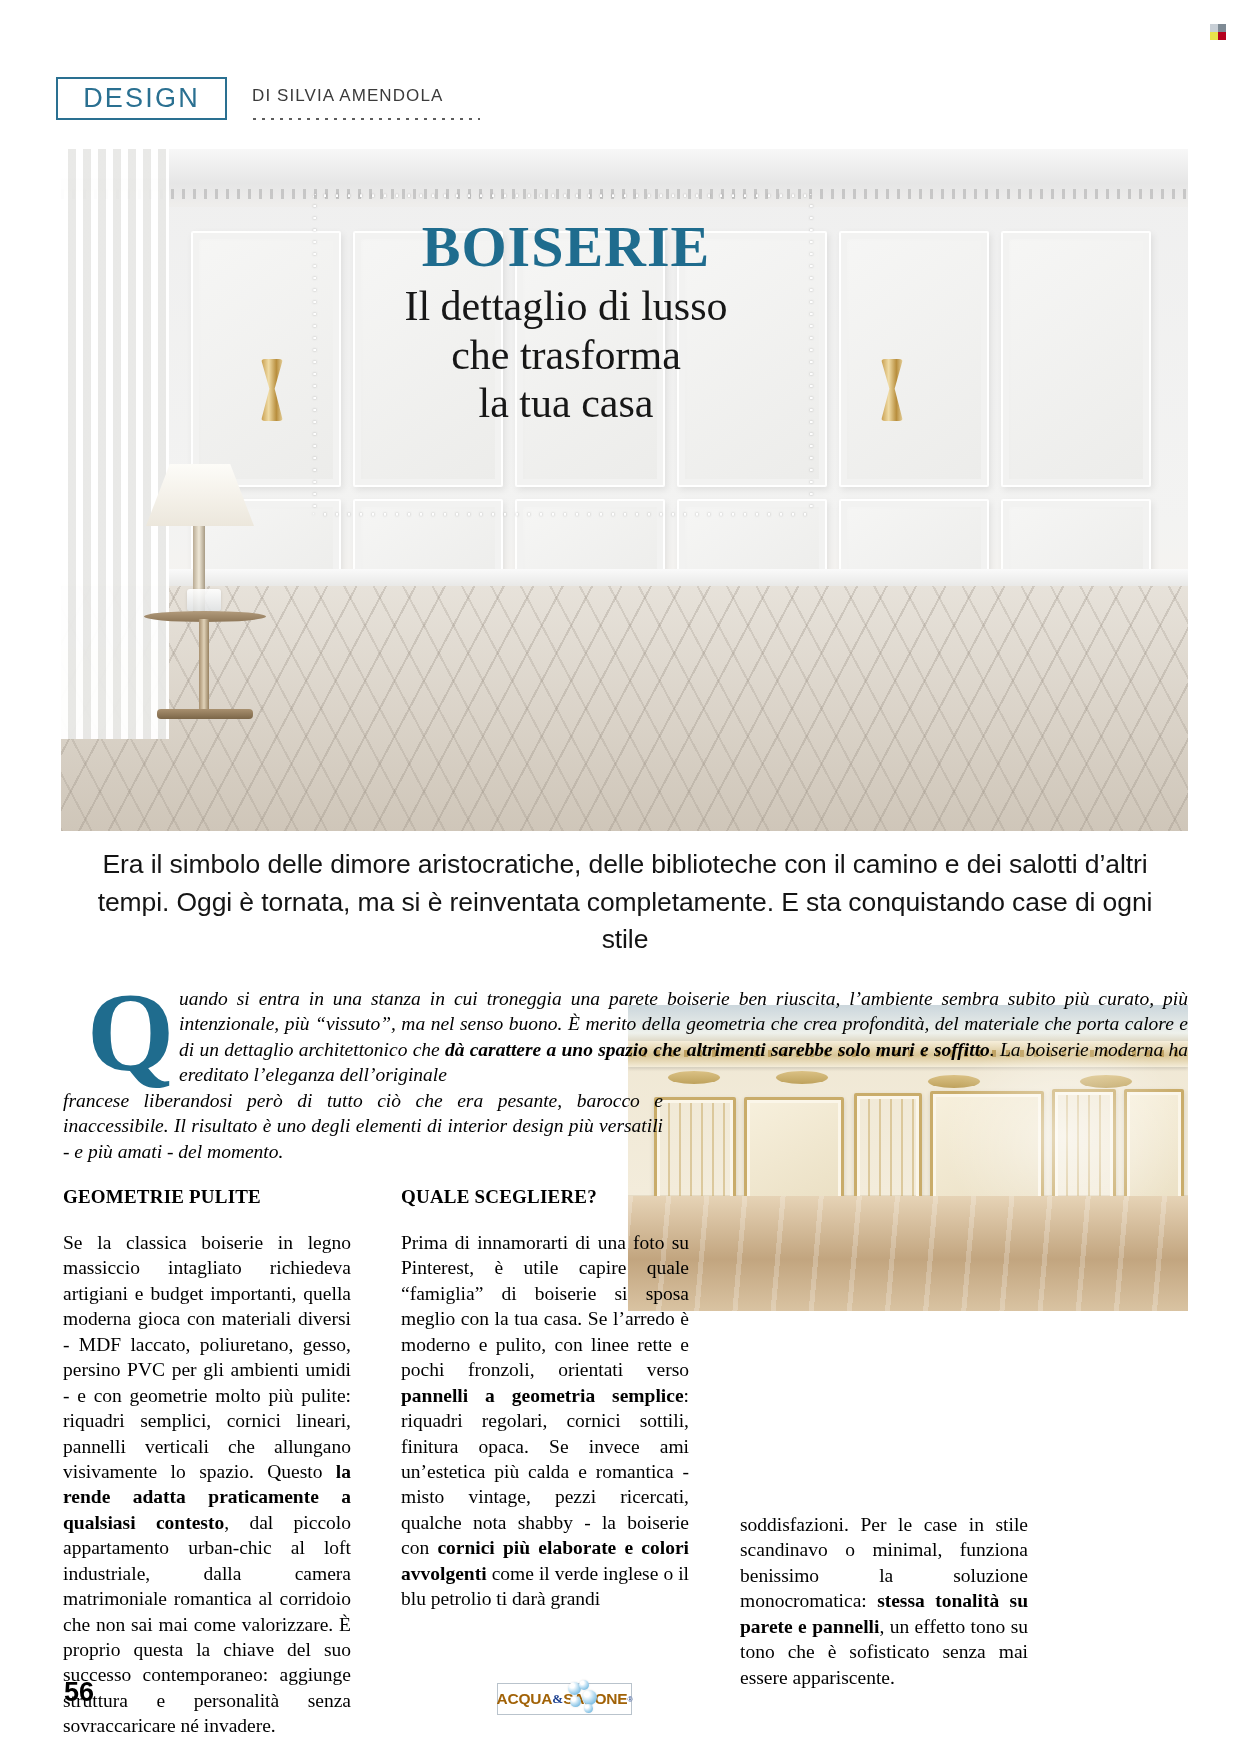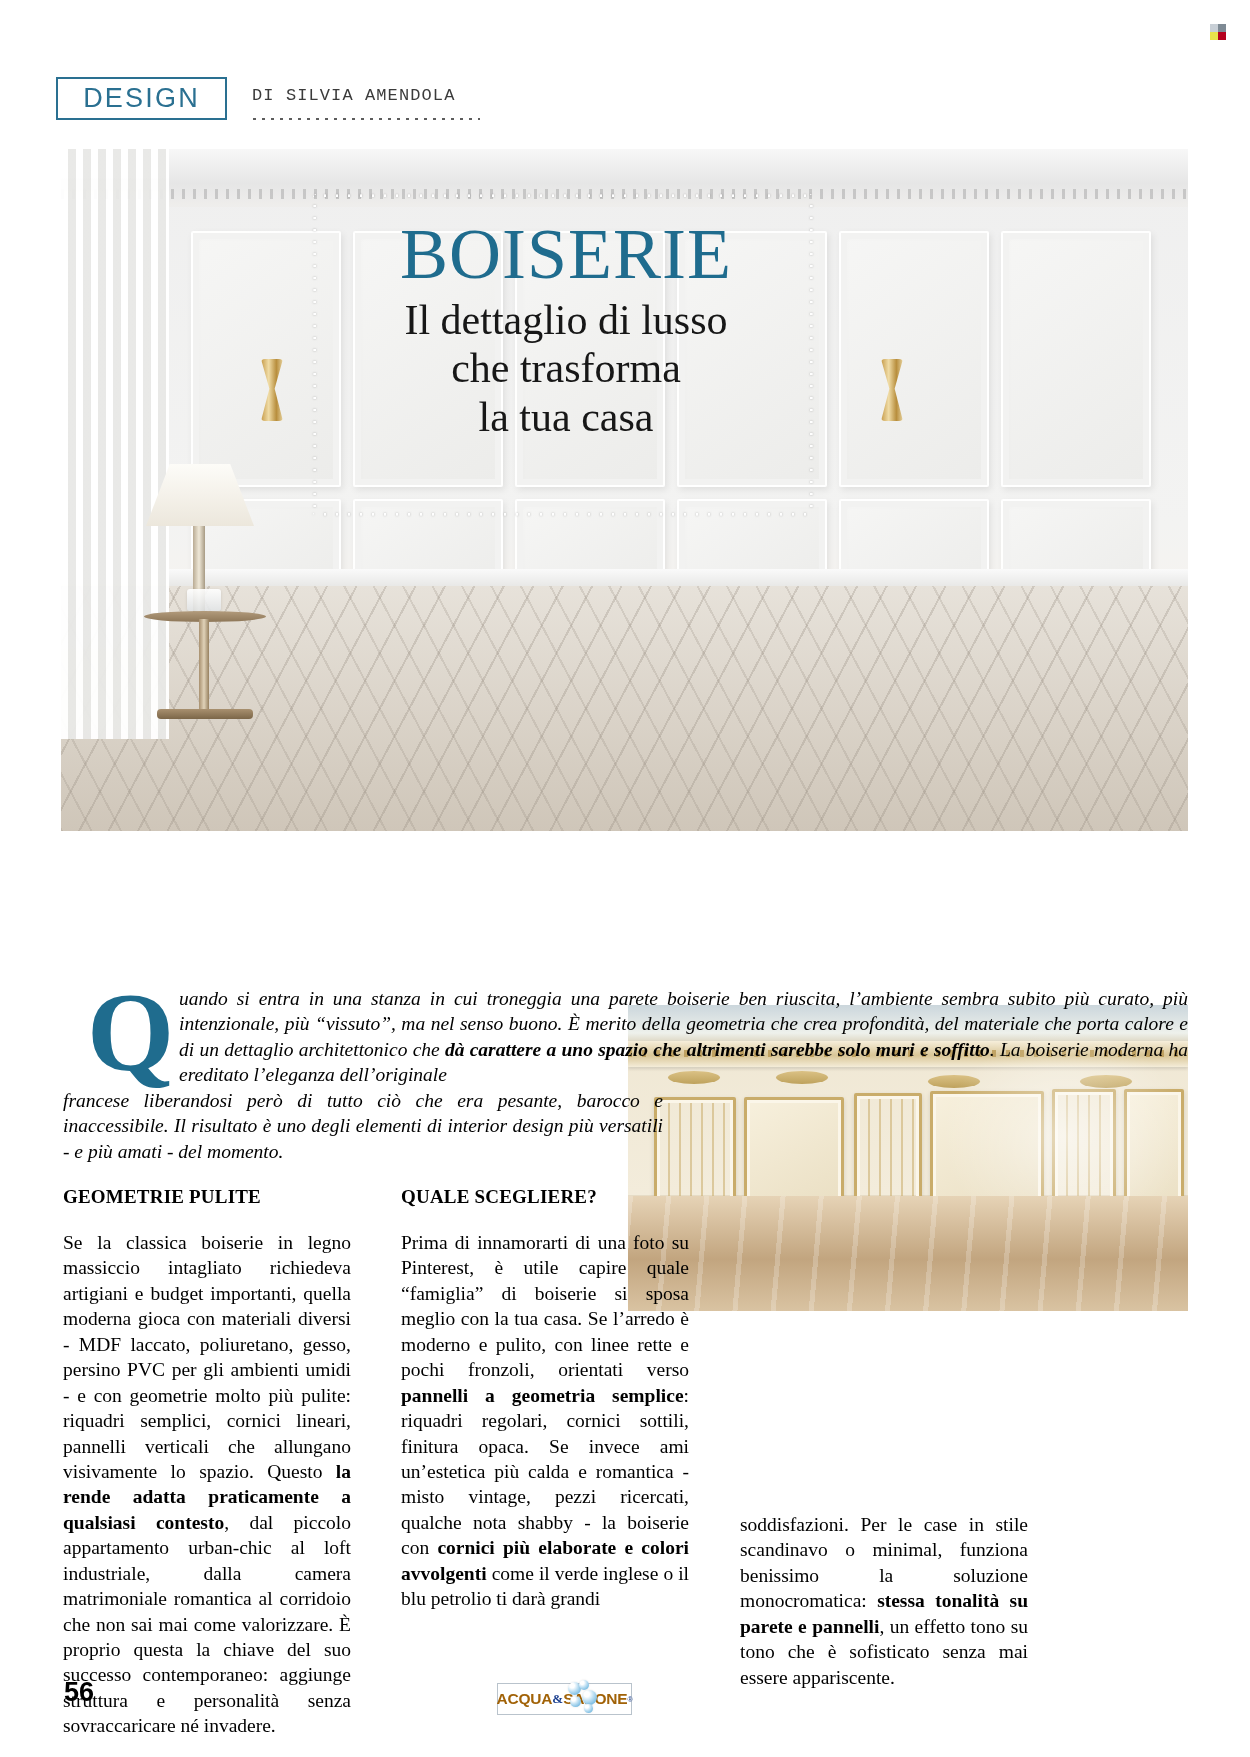--- a/index.html
+++ b/index.html
@@ -23,21 +23,21 @@
     position:absolute;left:0;top:0;width:171px;height:43px;
     border:2.5px solid #2a7091;box-sizing:border-box;
     display:flex;align-items:center;justify-content:center;
   }
   .kicker-box .kicker{
     font-family:"Liberation Sans", sans-serif;
     font-size:27px;letter-spacing:2.2px;color:#2a7091;font-weight:400;
   }
   .byline{
     position:absolute;left:196px;top:9px;
-    font-family:Liberation Mono, monospace;
+    font-family:Liberation Sans, sans-serif;
     font-size:17px;letter-spacing:1.1px;color:#3b3b3b;
   }
   .dotline{
     position:absolute;left:194px;top:40px;width:230px;height:4px;
     background-image:radial-gradient(circle, #5c5c5c 1.2px, transparent 1.4px);
     background-size:9px 4px;background-repeat:repeat-x;
   }
 
   
   .hero{
@@ -109,21 +109,21 @@
       radial-gradient(circle at 6px 3px, transparent 5.4px, #ffffff 5.6px) bottom left/12px 3px repeat-x,
       radial-gradient(circle at 0 6px, transparent 5.4px, #ffffff 5.6px) top left/3px 12px repeat-y,
       radial-gradient(circle at 3px 6px, transparent 5.4px, #ffffff 5.6px) top right/3px 12px repeat-y;
     filter:drop-shadow(0 0 1px rgba(0,0,0,.25));
     pointer-events:none;
   }
 
   .hero-text{position:absolute;left:270px;top:70px;width:470px;text-align:center;}
   .hero-title{
     font-family:"Liberation Serif", serif;
-    font-size:72px;line-height:.98;letter-spacing:1px;color:#1f6c8e;font-weight:400;
+    font-size:58px;line-height:.98;letter-spacing:1px;color:#1f6c8e;font-weight:700;
   }
   .hero-sub{
     font-family:"Liberation Serif", serif;
     font-size:42px;line-height:1.16;color:#171717;margin-top:6px;font-weight:400;
   }
 
   
   .standfirst{
     position:absolute;left:80px;top:846px;width:1090px;text-align:center;
     font-family:"Liberation Sans", sans-serif;
@@ -281,20 +281,21 @@
     <div class="hero-text">
       <div class="hero-title">BOISERIE</div>
       <div class="hero-sub">
         <div>Il dettaglio di lusso</div>
         <div>che trasforma</div>
         <div>la tua casa</div>
       </div>
     </div>
   </div>
 
+  <div class="standfirst">Era il simbolo delle dimore aristocratiche, delle biblioteche con il camino e dei salotti d’altri tempi. Oggi è tornata, ma si è reinventata completamente. E sta conquistando case di ogni stile</div>
 
   <div class="photo2">
     <div class="p2-wall">
       <div class="p2-ceiling"></div>
       <div class="p2-cornice"></div>
 
       <div class="p2-medallion" style="left:40px;top:66px;"></div>
       <div class="p2-medallion" style="left:148px;top:66px;"></div>
       <div class="p2-medallion" style="left:300px;top:70px;"></div>
       <div class="p2-medallion" style="left:452px;top:70px;"></div>

